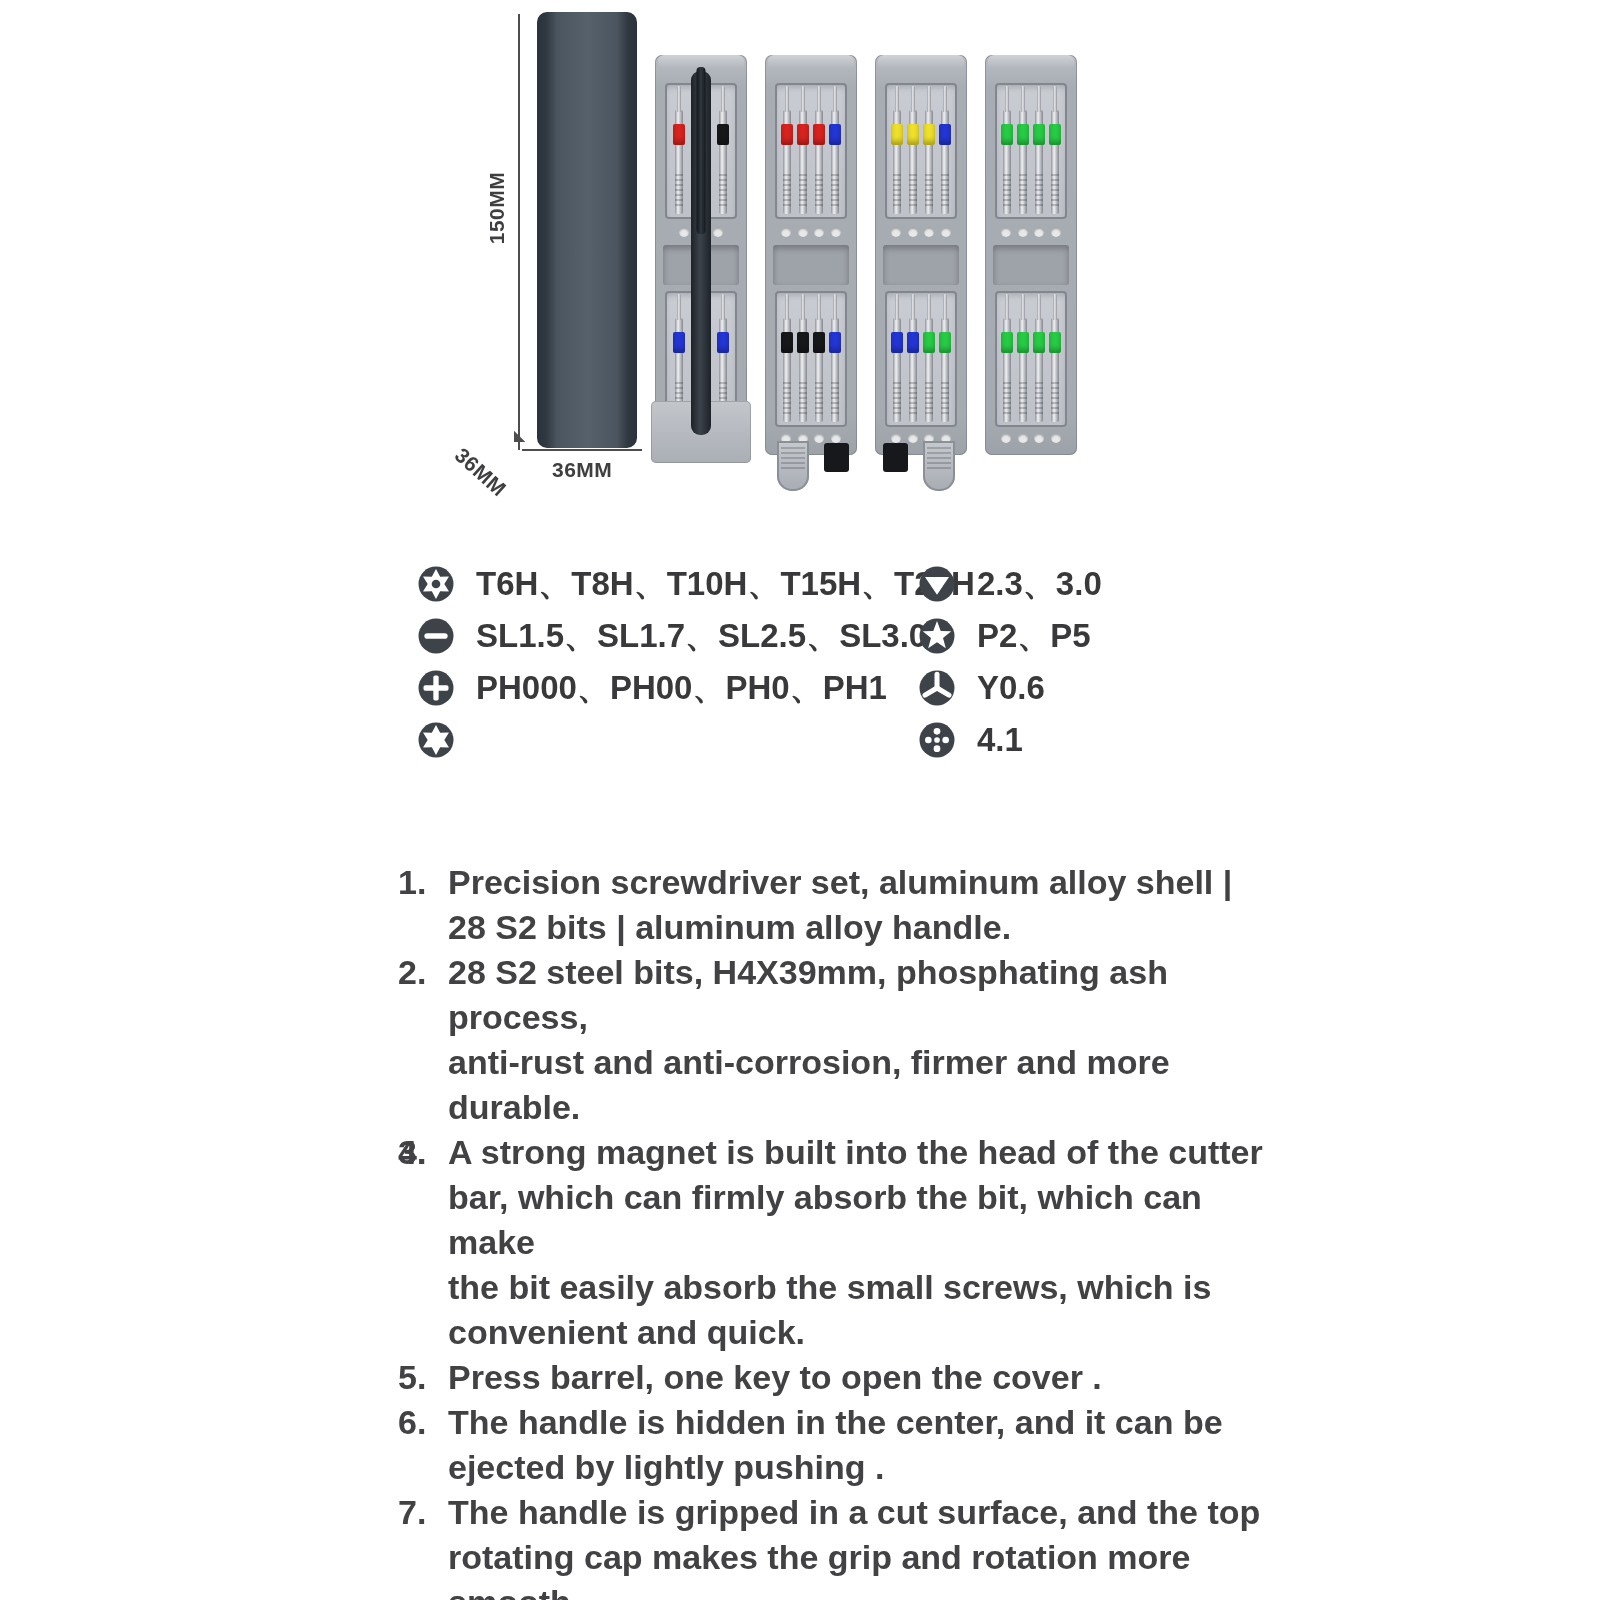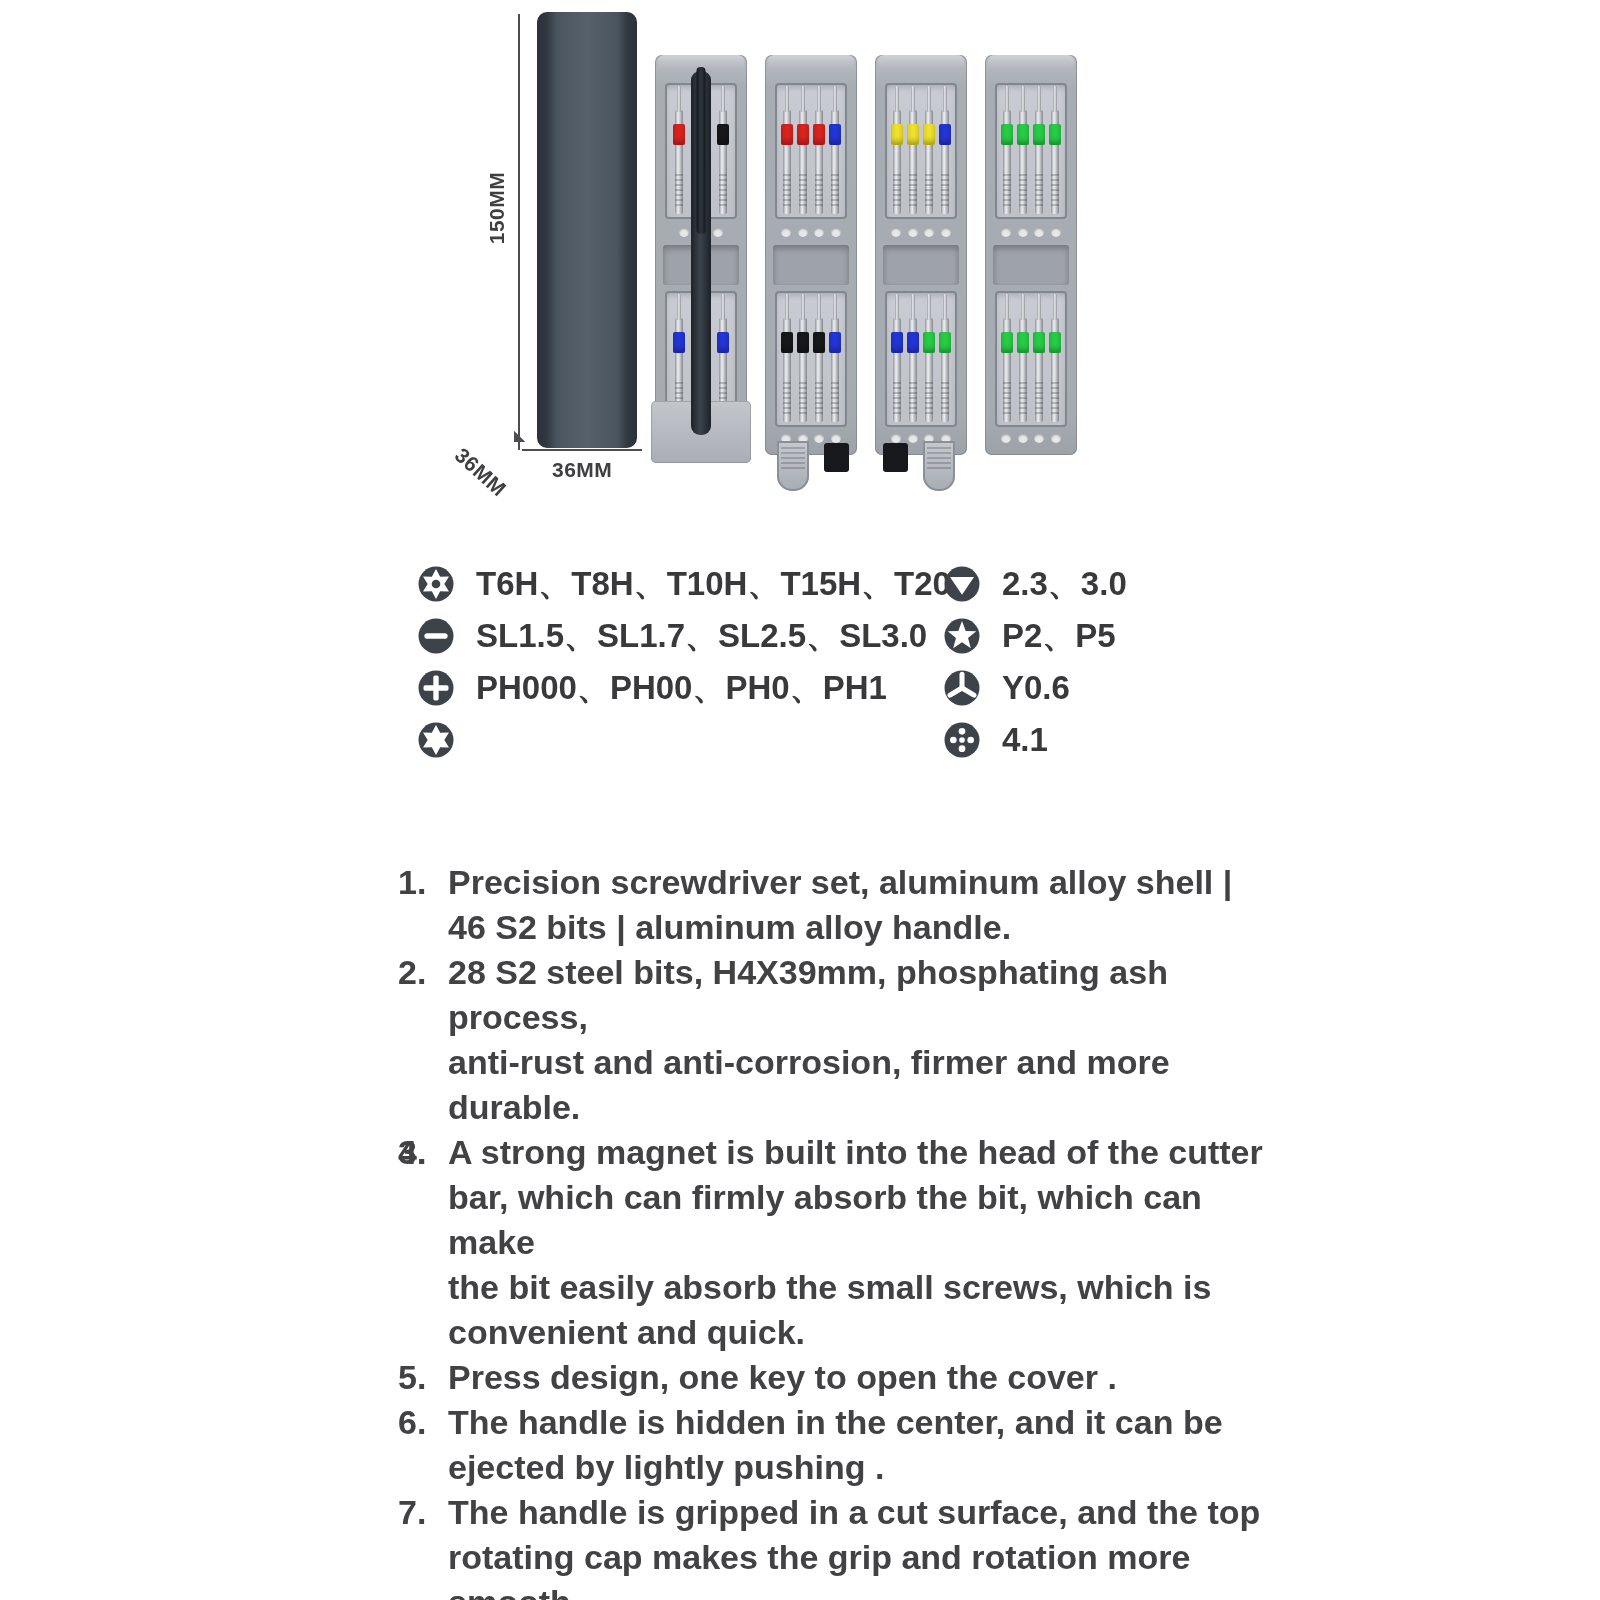--- a/index.html
+++ b/index.html
@@ -61,21 +61,21 @@
   .clip::before{content:"";position:absolute;left:4px;right:4px;top:6px;height:22px;opacity:.5;
         background:repeating-linear-gradient(180deg,rgba(50,54,60,.5) 0 2px,rgba(255,255,255,0) 2px 5px);}
   .clip-l{left:12px;} .clip-r{right:12px;}
   .slot{position:absolute;width:25px;height:29px;top:388px;border-radius:3px;background:#17181b;}
   .slot-l{left:8px;} .slot-r{right:8px;}
 
   
   .bits-title{position:absolute;left:432px;top:508px;font-size:40px;font-weight:700;color:#2d2d2f;}
   .bits-col{position:absolute;top:564px;}
   .col-left{left:416px;width:520px;}
-  .col-right{left:942px;width:300px;}
+  .col-right{left:917px;width:300px;}
   .bit-row{display:flex;align-items:center;height:40px;margin-bottom:12px;}
   .bit-ico{width:40px;height:40px;flex:0 0 40px;margin-right:20px;}
   .bit-ico svg{width:40px;height:40px;display:block;}
   .bit-text{font-size:33px;font-weight:600;color:#39393b;white-space:nowrap;}
 
   
   .features{position:absolute;left:398px;top:860px;width:900px;}
   .feature{position:relative;padding-left:50px;font-size:34px;line-height:45px;
            font-weight:600;color:#424245;white-space:pre-line;}
   .feature .num{position:absolute;left:0;top:0;}
@@ -346,29 +346,29 @@
               <circle cx="12" cy="12" r="1.7"></circle>
             </g>
           </svg>
         </span>
         <span class="bit-text">4.1</span>
       </div>
     </div>
 
   <div class="features" id="features">
       <div class="feature"><span class="num">1.</span><span class="txt">Precision screwdriver set, aluminum alloy shell |
-46 S2 bits | aluminum alloy handle.</span></div>
+28 S2 bits | aluminum alloy handle.</span></div>
       <div class="feature"><span class="num">2.</span><span class="txt">28 S2 steel bits, H4X39mm, phosphating ash process,
 anti-rust and anti-corrosion,  firmer and more durable.</span></div>
       <div class="feature"><span class="num">3.</span></div>
       <div class="feature"><span class="num">4.</span><span class="txt">A strong magnet is built into the head of the cutter
 bar, which can firmly absorb the bit, which can make
 the bit easily absorb the small screws, which is
 convenient and quick.</span></div>
-      <div class="feature"><span class="num">5.</span><span class="txt">Press design, one key to open the cover .</span></div>
+      <div class="feature"><span class="num">5.</span><span class="txt">Press barrel, one key to open the cover .</span></div>
       <div class="feature"><span class="num">6.</span><span class="txt">The handle is hidden in the center, and it can be
 ejected by lightly pushing .</span></div>
       <div class="feature"><span class="num">7.</span><span class="txt">The handle is gripped in a cut surface, and the top
 rotating cap makes the grip and rotation more smooth,
 and the operation is more labor-saving.</span></div>
     </div>
 
 </div>
 
 </body></html>

